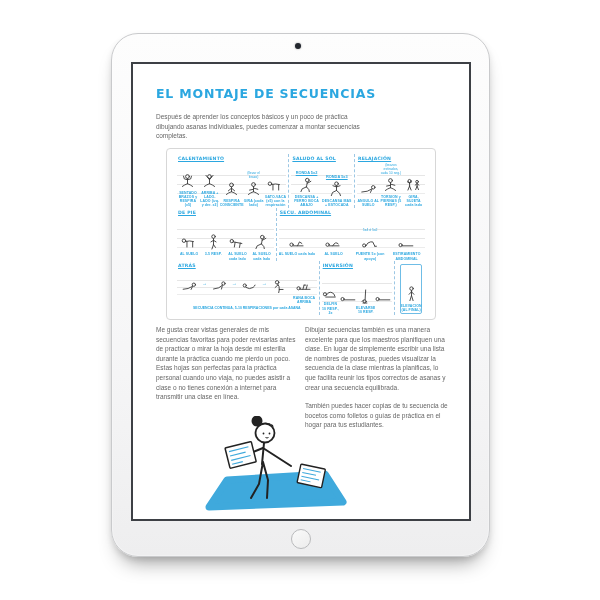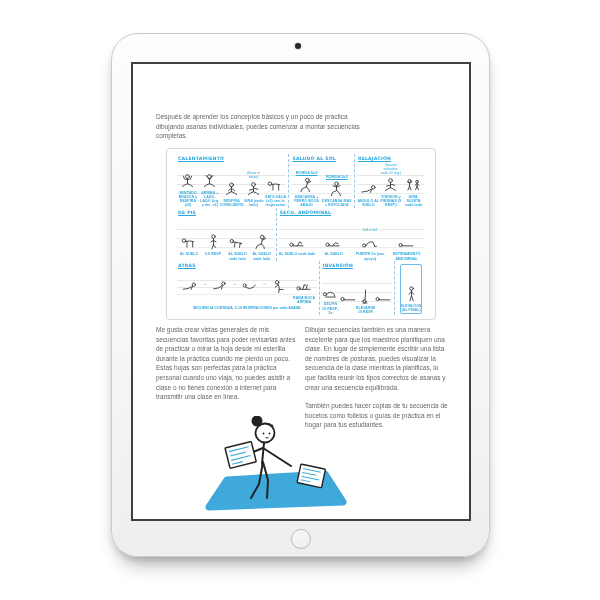--- a/index.html
+++ b/index.html
@@ -56,20 +56,21 @@
   .illustration{position:absolute;left:68px;top:352px;width:196px;height:96px;}
   .illustration svg{width:100%;height:100%;}
 </style>
 </head>
 <body>
 
 <div class="tablet">
   <div class="camera"></div>
 
   <div class="screen">
+    <h1 class="page-title">EL MONTAJE DE SECUENCIAS</h1>
     <p class="intro">Después de aprender los conceptos básicos y un poco de práctica dibujando asanas individuales, puedes comenzar a montar secuencias completas.</p>
 
     <div class="chart-card" id="chart">
         <div class="chart-row">
           <div class="chart-section" style="width: 45%;">
             <div class="sec-title">CALENTAMIENTO</div>
             <div class="stave">
               <div class="pose">
                 <svg viewBox="0 0 24 22">
                   <circle cx="12" cy="6" r="2.4"></circle>

